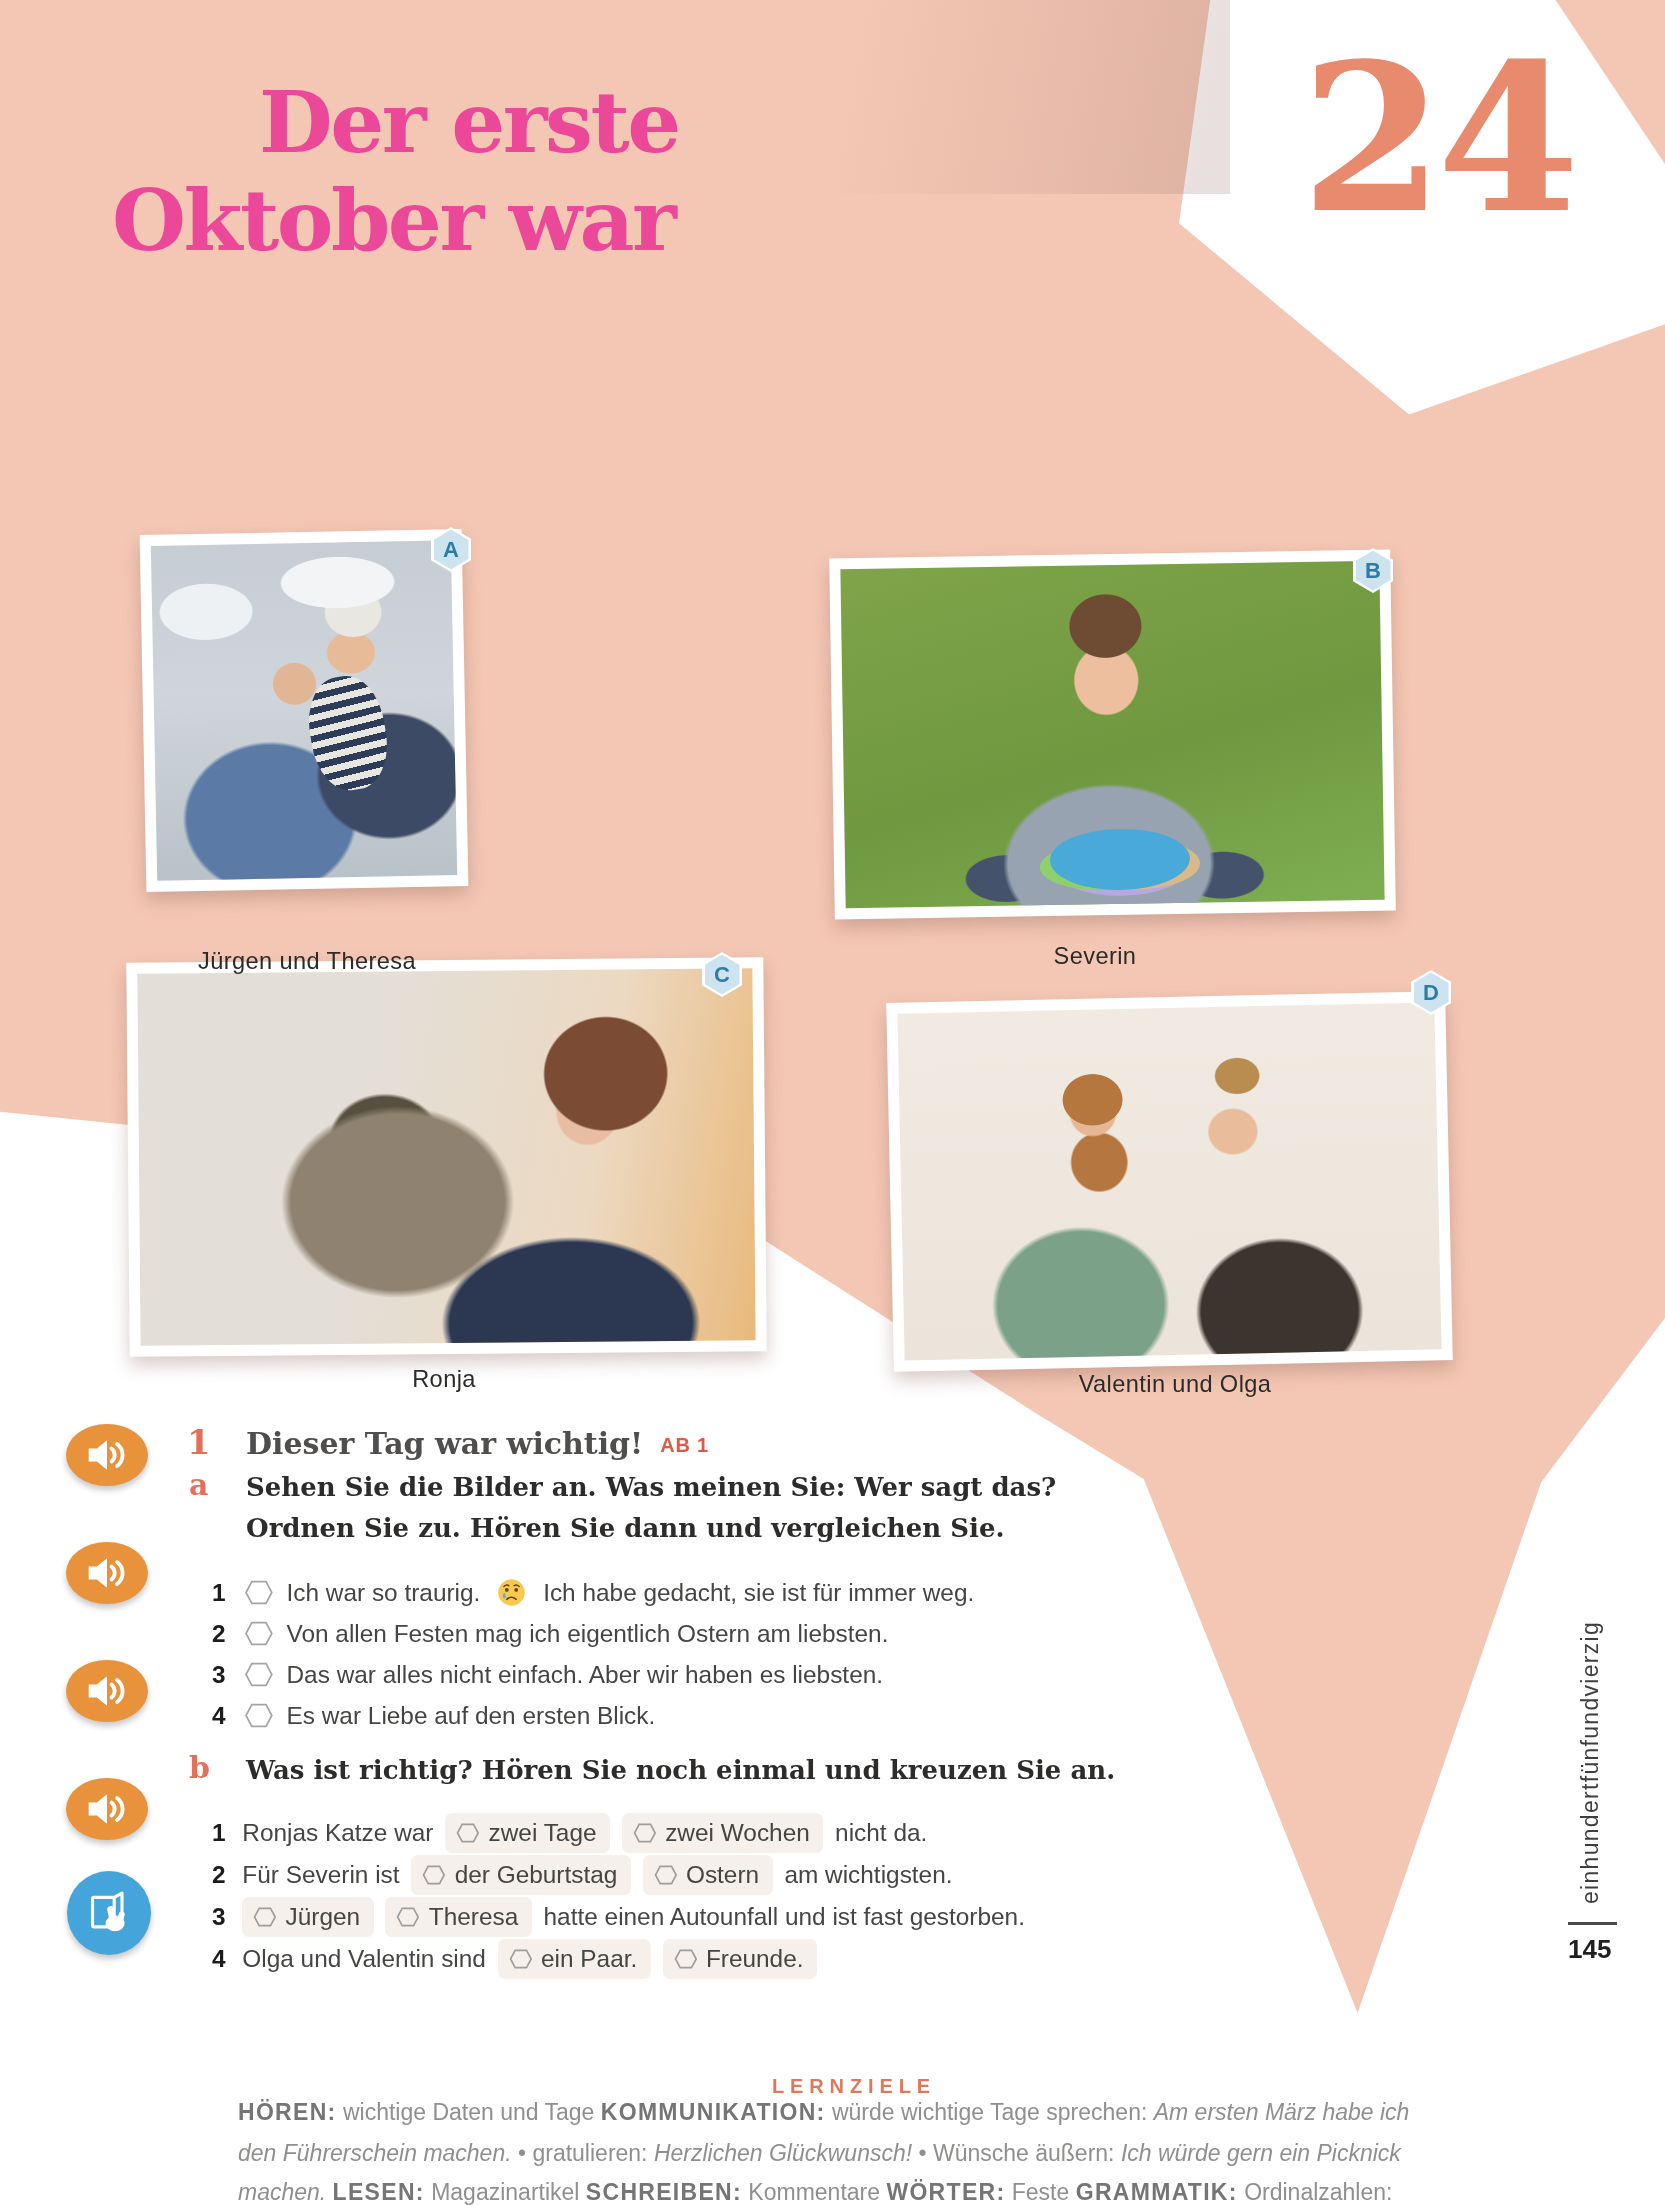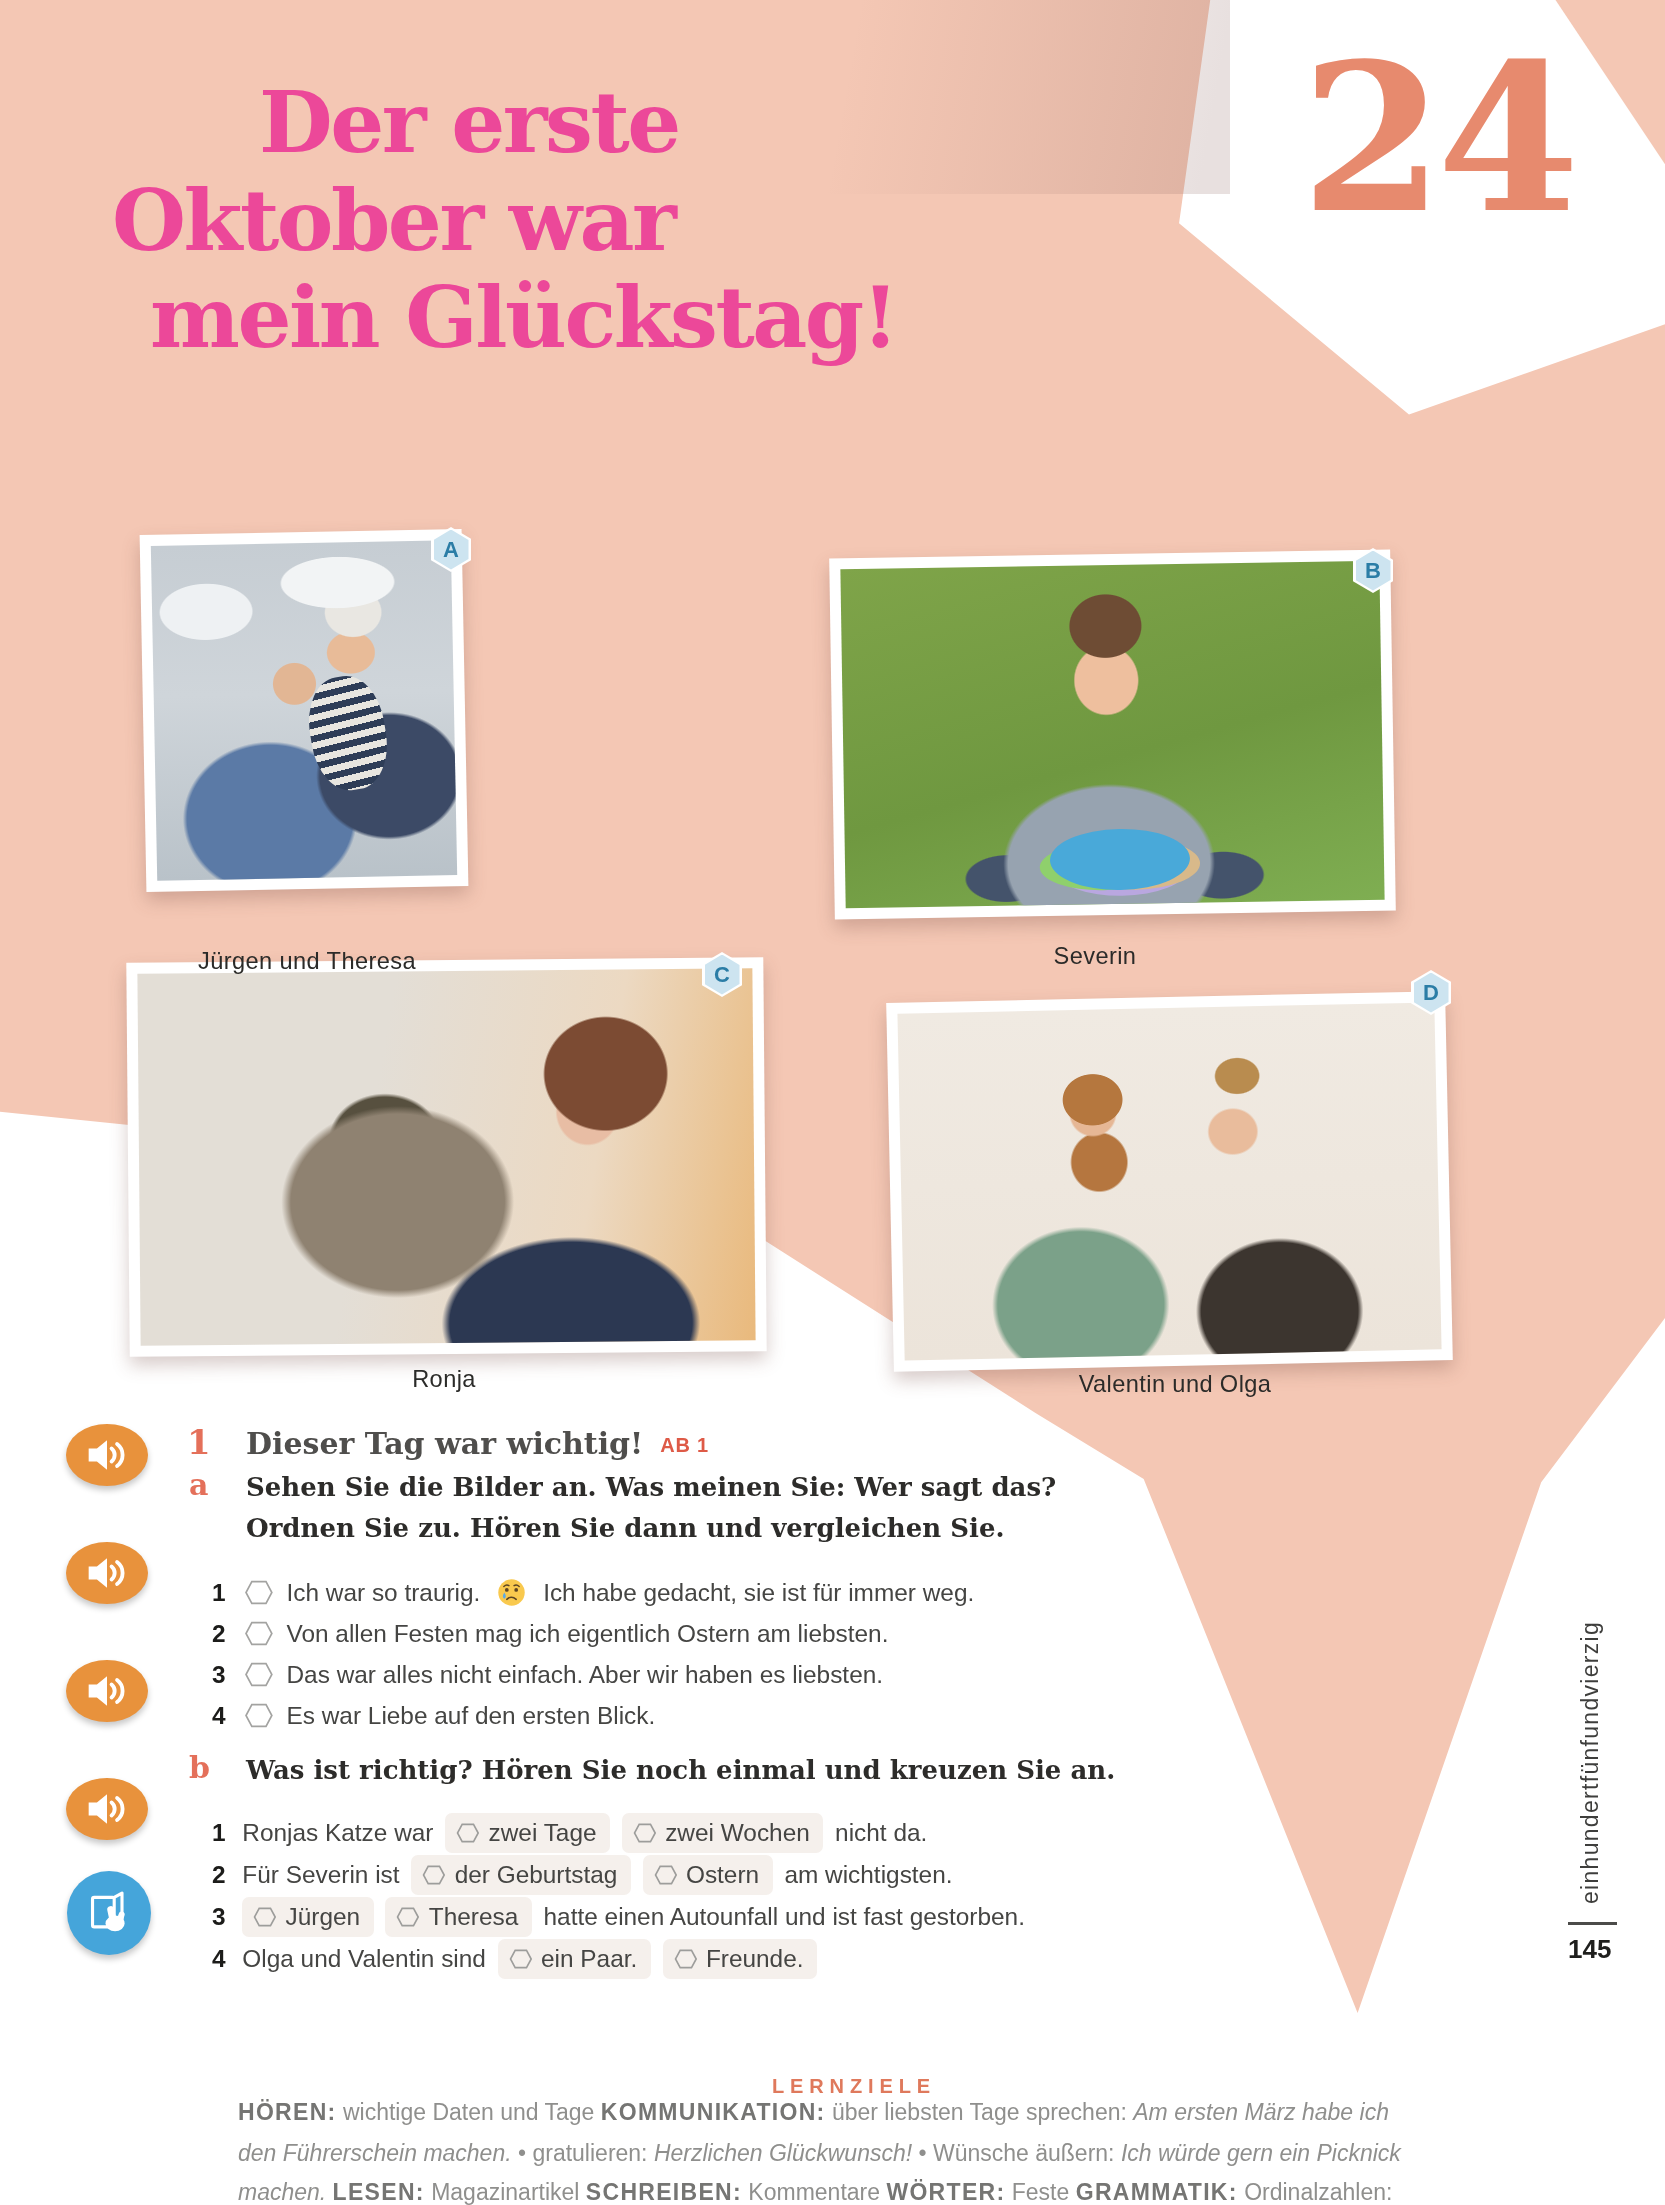--- a/index.html
+++ b/index.html
@@ -136,21 +136,20 @@
 
   <svg class="bg" width="1665" height="2205" viewBox="0 0 1977 2618">
     <polygon fill="#f4c7b4" points="0,0 1437,0 1400,265 1673,492 1977,385 1977,1565 1830,1760 1612,2390 1358,1756 1230,1678 880,1455 243,1345 0,1320"></polygon>
     <polygon fill="#f4c7b4" points="1847,0 1977,0 1977,195"></polygon>
   </svg>
   <div class="shade"></div>
 
   <div class="unit-no" style="color:#e78a6e;">24</div>
   <div class="title-line tl1">Der erste</div>
   <div class="title-line tl2">Oktober war</div>
-  <div class="title-line tl3">mein Glückstag!</div>
 
   <div class="photo ph-a">
     <div class="img"></div>
   </div>
   <div class="photo ph-b">
     <div class="img"></div>
   </div>
   <div class="photo ph-c">
     <div class="img"></div>
   </div>
@@ -334,21 +333,21 @@
   <div class="pnum-word">einhundertfünfundvierzig</div>
   <div class="pnum-line"></div>
   <div class="pnum">145</div>
 
   <div class="lz-head">
     <div class="lz-rule"></div>
     <div class="lz-title">LERNZIELE</div>
     <div class="lz-rule"></div>
   </div>
   <div class="lz-line lz1">
-    <span class="lz-label">HÖREN:</span><span> wichtige Daten und Tage </span><span class="lz-label">KOMMUNIKATION:</span><span> über liebsten Tage sprechen: </span><span class="lz-it">Am ersten März habe ich</span>
+    <span class="lz-label">HÖREN:</span><span> wichtige Daten und Tage </span><span class="lz-label">KOMMUNIKATION:</span><span> würde wichtige Tage sprechen: </span><span class="lz-it">Am ersten März habe ich</span>
   </div>
   <div class="lz-line lz2">
     <span class="lz-it">den Führerschein machen.</span><span> • gratulieren: </span><span class="lz-it">Herzlichen Glückwunsch!</span><span> • Wünsche äußern: </span><span class="lz-it">Ich würde gern ein Picknick</span>
   </div>
   <div class="lz-line lz3">
     <span class="lz-it">machen. </span><span class="lz-label">LESEN:</span><span> Magazinartikel </span><span class="lz-label">SCHREIBEN:</span><span> Kommentare </span><span class="lz-label">WÖRTER:</span><span> Feste </span><span class="lz-label">GRAMMATIK:</span><span> Ordinalzahlen:</span>
   </div>
 
 </div>
 

